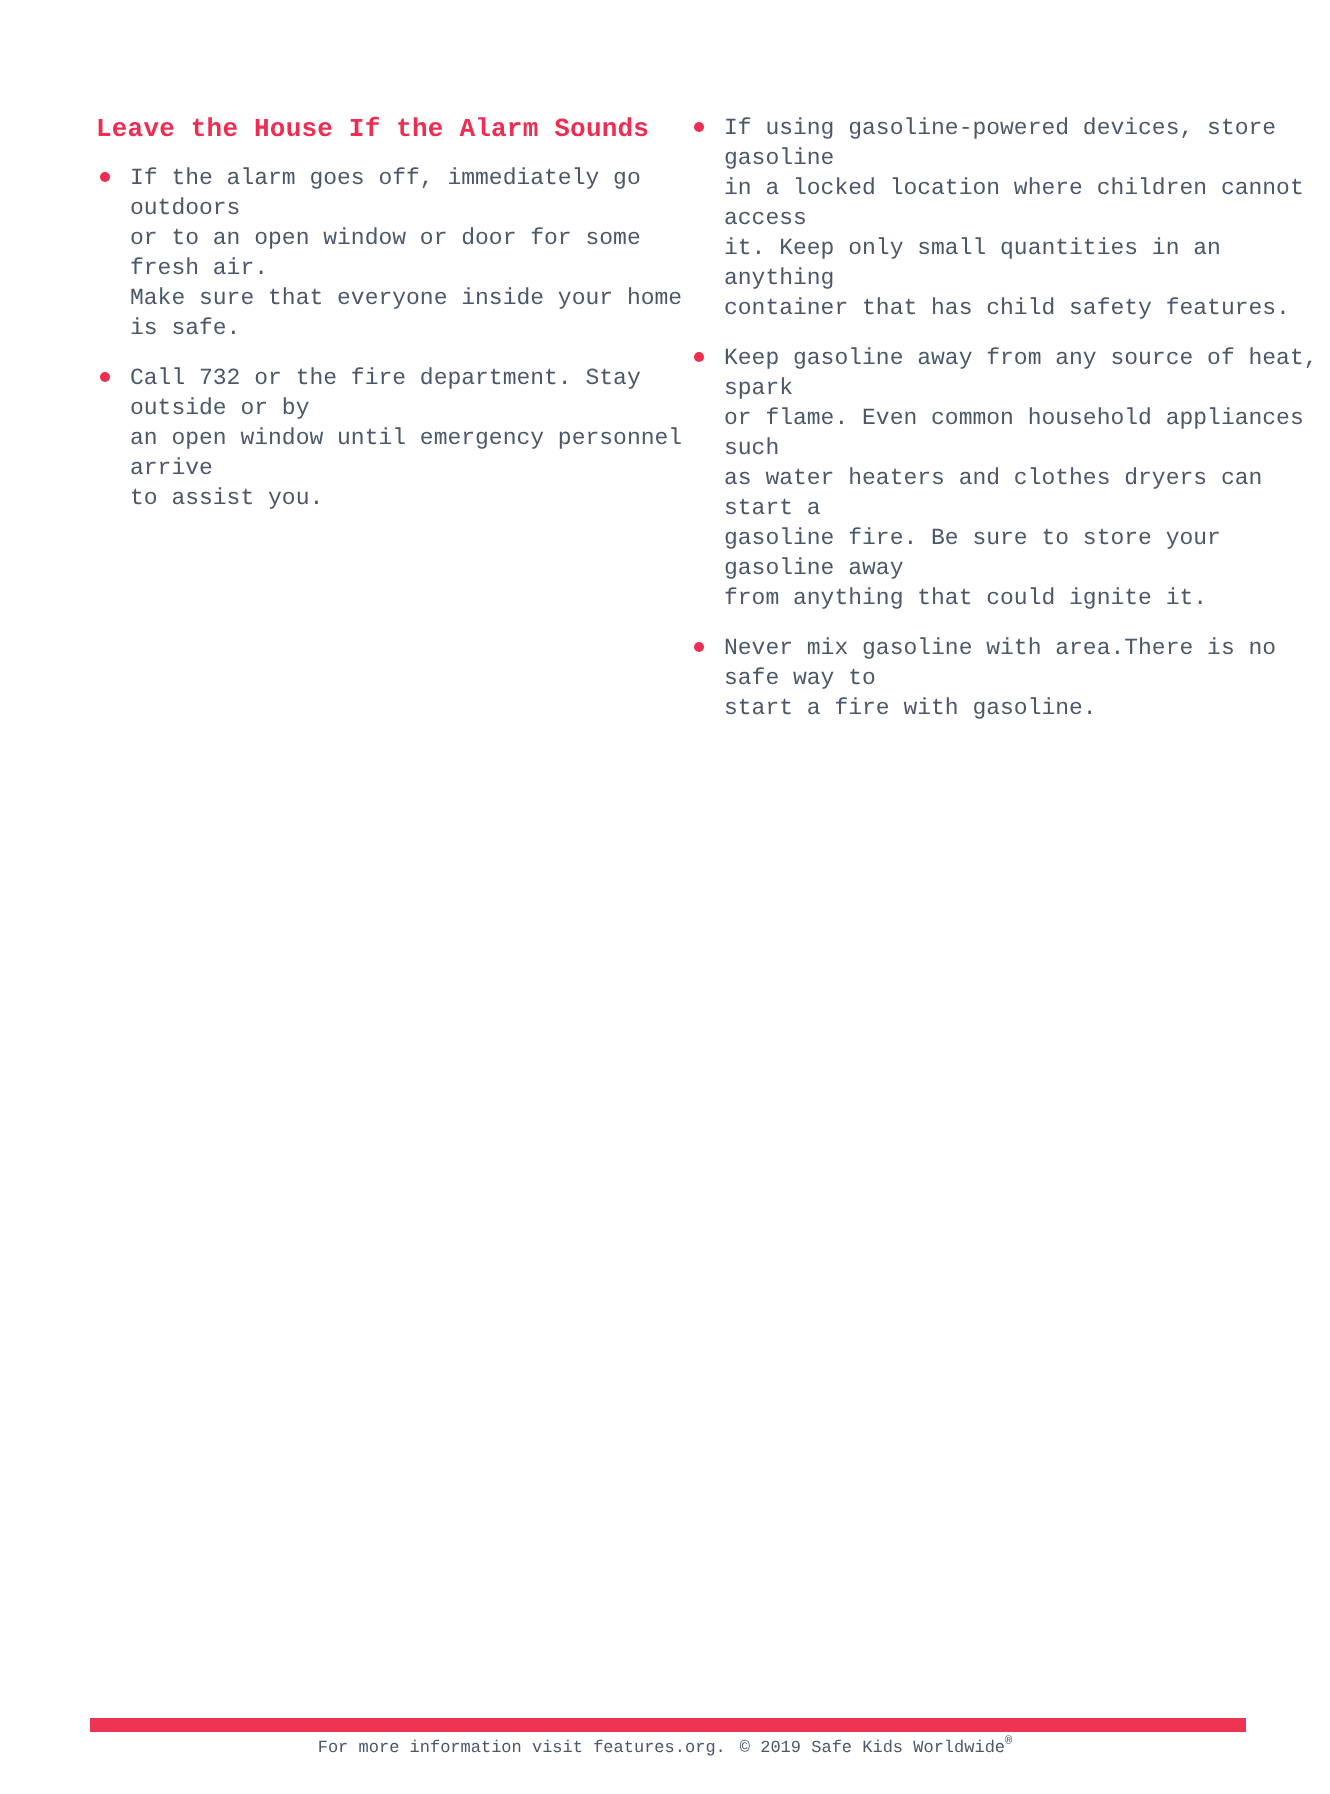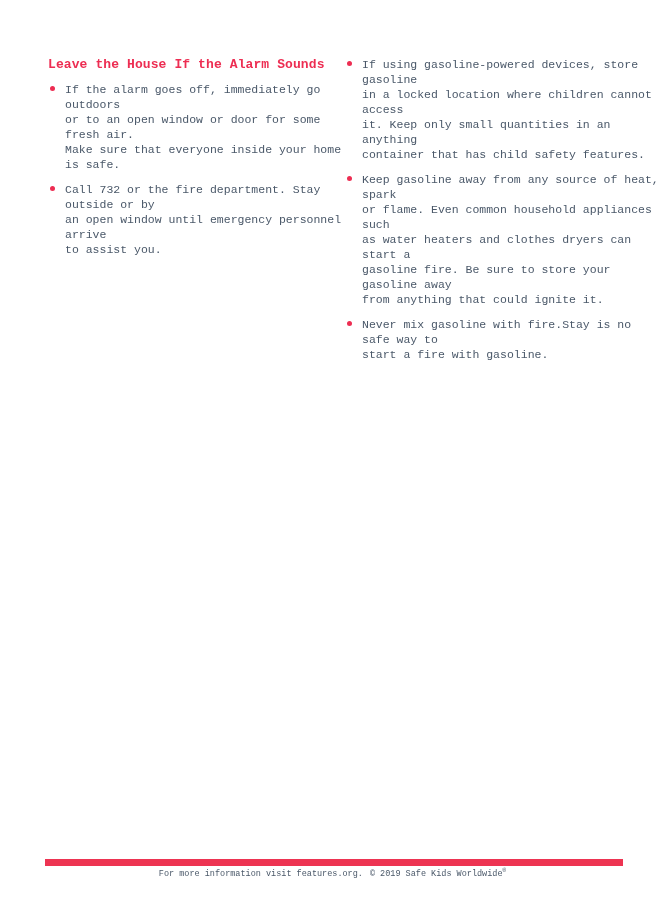--- a/index.html
+++ b/index.html
@@ -112,21 +112,21 @@
       <div class="bullet-text">Keep gasoline away from any source of heat, spark
 or flame. Even common household appliances such
 as water heaters and clothes dryers can start a
 gasoline fire. Be sure to store your gasoline away
 from anything that could ignite it.</div>
     </div>
 
 
     <div class="bullet">
       <span class="bullet-dot"></span>
-      <div class="bullet-text">Never mix gasoline with fire.Stay is no safe way to
+      <div class="bullet-text">Never mix gasoline with area.There is no safe way to
 start a fire with gasoline.</div>
     </div>
   </section>
 
   <div class="footer-rule"></div>
   <div class="footer-text">
     <span>For more information visit features.org.</span><span class="copyright">© 2019 Safe Kids Worldwide</span><span class="reg">®</span>
   </div>
 
 </div>

